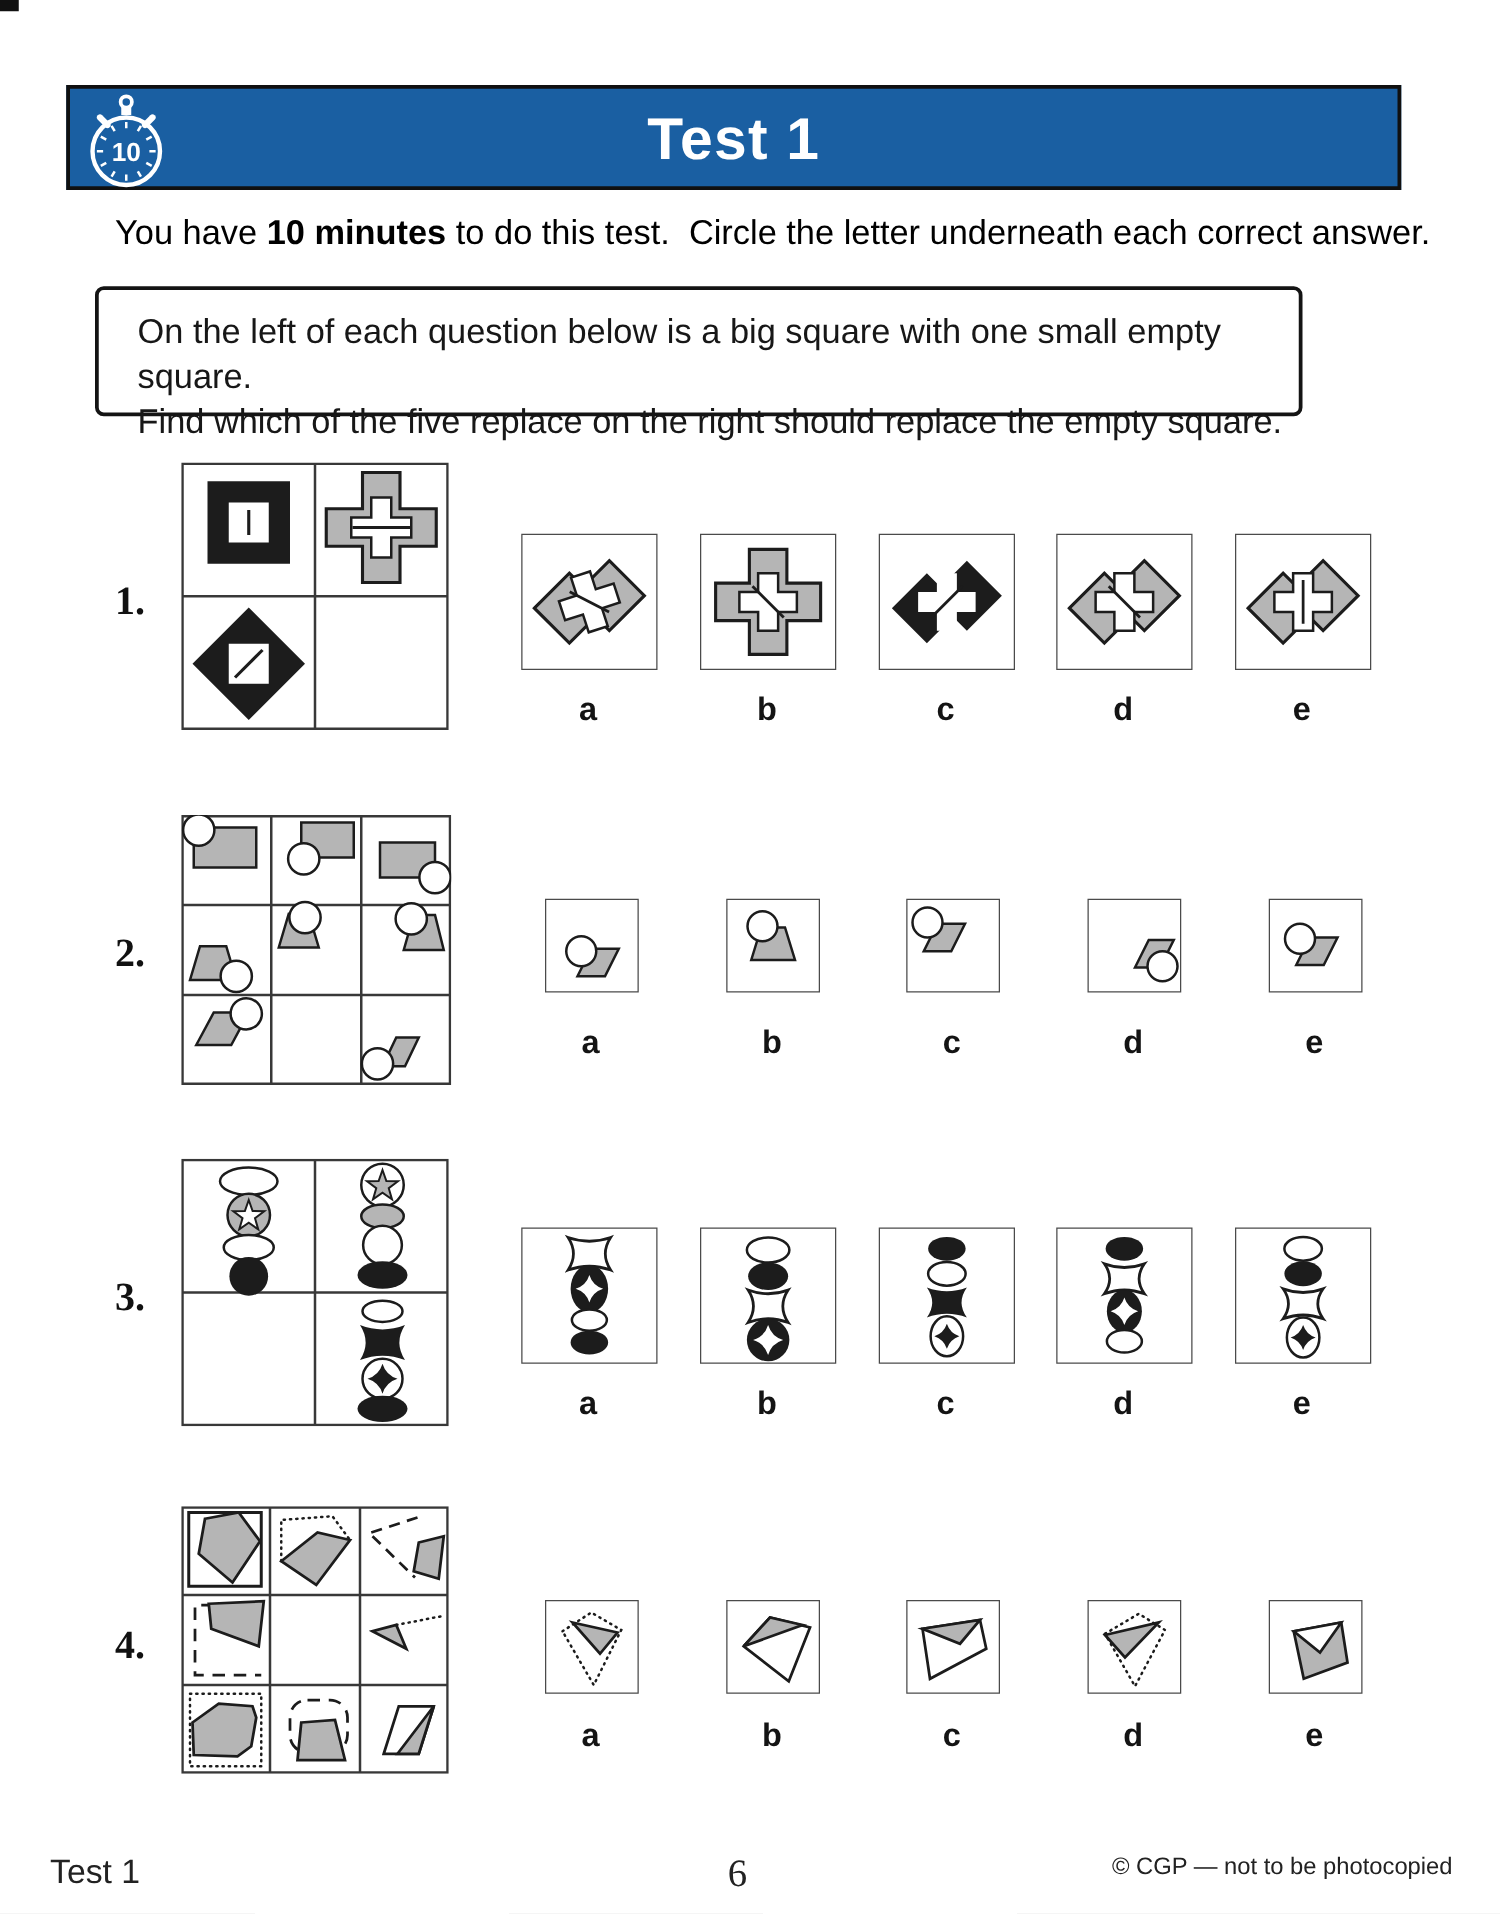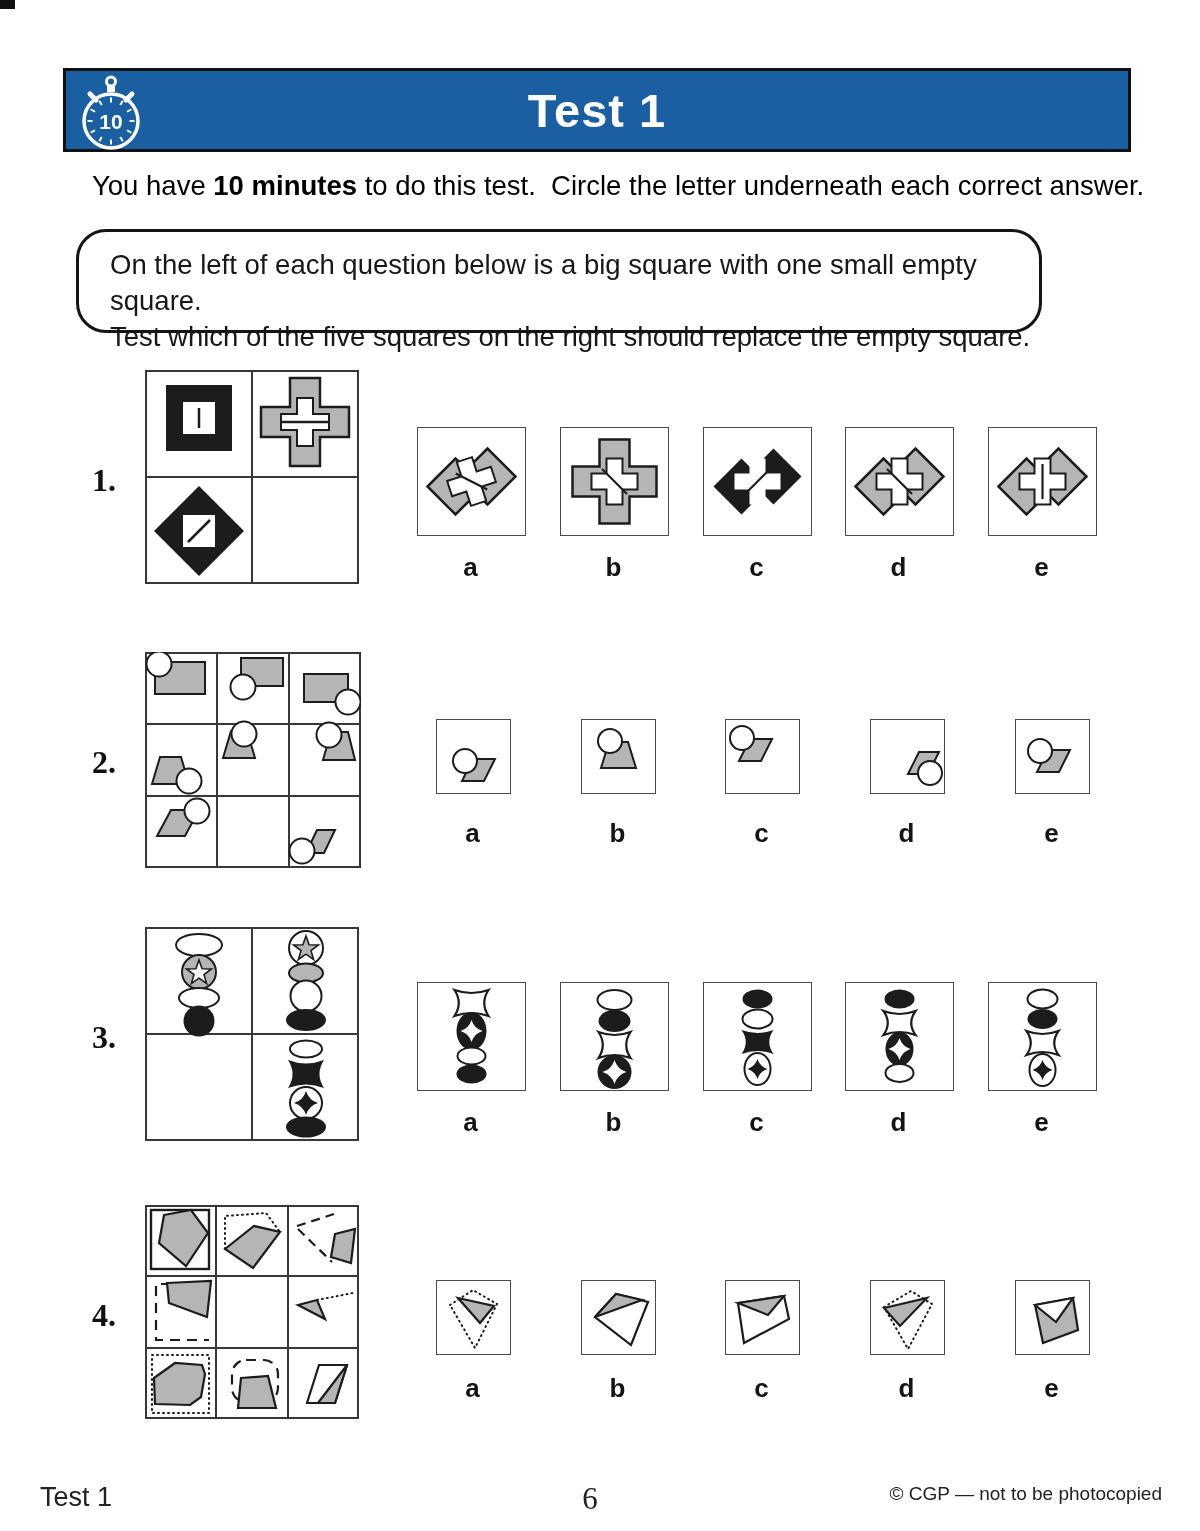--- a/index.html
+++ b/index.html
@@ -4,28 +4,28 @@
 <style>
   :root{
     --header-bar-blue:#1a5fa2;
     --shape-gray:#b5b5b5;
     --ink-black:#1c1c1c;
   }
   html,body{margin:0;padding:0;background:#e8e8e8;}
   .page{position:relative;width:1200px;height:1531px;background:#ffffff;overflow:hidden;
         font-family:"Liberation Sans",sans-serif;color:#111;}
   .corner-mark{position:absolute;left:0;top:0;width:15px;height:9px;background:#111;}
-  .header-bar{position:absolute;left:63px;top:68px;width:1068px;height:84px;
+  .header-bar{position:absolute;left:53px;top:68px;width:1068px;height:84px;
               background:var(--header-bar-blue);border:3px solid #101010;box-sizing:border-box;}
   .header-title{position:absolute;left:0;top:0;width:100%;height:100%;line-height:80px;
                 text-align:center;color:#ffffff;font-size:47px;font-weight:bold;letter-spacing:1px;}
   .stopwatch{position:absolute;left:12px;top:3px;}
   .intro{position:absolute;left:92px;top:170px;font-size:27.5px;white-space:pre-wrap;color:#000000;}
   .instruction-box{position:absolute;left:76px;top:229px;width:966px;height:104px;
-                   border:3.2px solid #141414;border-radius:30px;box-sizing:border-box;
+                   border:3.2px solid #141414;border-radius:7px;box-sizing:border-box;
                    padding:15px 0 0 31px;font-size:27.5px;line-height:36px;color:#171717;}
   .qnum{position:absolute;font-family:"Liberation Serif",serif;font-weight:bold;font-size:32px;color:#111;}
   .gridfig{position:absolute;}
   .obox{position:absolute;border:1.6px solid #4a4a4a;background:#fff;}
   .ltr{position:absolute;font-size:26px;font-weight:bold;text-align:center;color:#141414;cursor:pointer;}
   .footer-left{position:absolute;left:40px;top:1482px;font-size:27px;color:#222;}
   .footer-page{position:absolute;left:0;top:1481px;width:1180px;text-align:center;
                font-family:"Liberation Serif",serif;font-size:31px;color:#222;}
   .footer-right{position:absolute;right:38px;top:1483px;font-size:19px;color:#222;}
   svg .gray{fill:var(--shape-gray);}
@@ -65,21 +65,21 @@
       </g>
       <text x="33" y="55" text-anchor="middle" font-size="21" font-weight="bold" fill="#fff" font-family="Liberation Sans, sans-serif">10</text>
     </svg>
     <div class="header-title">Test 1</div>
   </div>
 
   <div class="intro"><span>You have </span><b>10 minutes</b><span> to do this test.  Circle the letter underneath each correct answer.</span></div>
 
   <div class="instruction-box">
     <div>On the left of each question below is a big square with one small empty square.</div>
-    <div>Test which of the five squares on the right should replace the empty square.</div>
+    <div>Find which of the five replace on the right should replace the empty square.</div>
   </div>
 
   <div class="qnum" style="left:92px;top:462px">1.</div>
 
   <svg class="gridfig" style="left:145px;top:370px" width="214" height="214" viewBox="0 0 214 214">
     <rect x="1" y="1" width="212" height="212" fill="#fff" class="gl" stroke-width="2"></rect>
     <line x1="107" y1="1" x2="107" y2="213" class="gl" stroke-width="2"></line>
     <line x1="1" y1="107" x2="213" y2="107" class="gl" stroke-width="2"></line>
     <rect x="21" y="15" width="66" height="66" class="black"></rect>
     <rect x="38" y="32" width="32" height="32" class="white"></rect>

